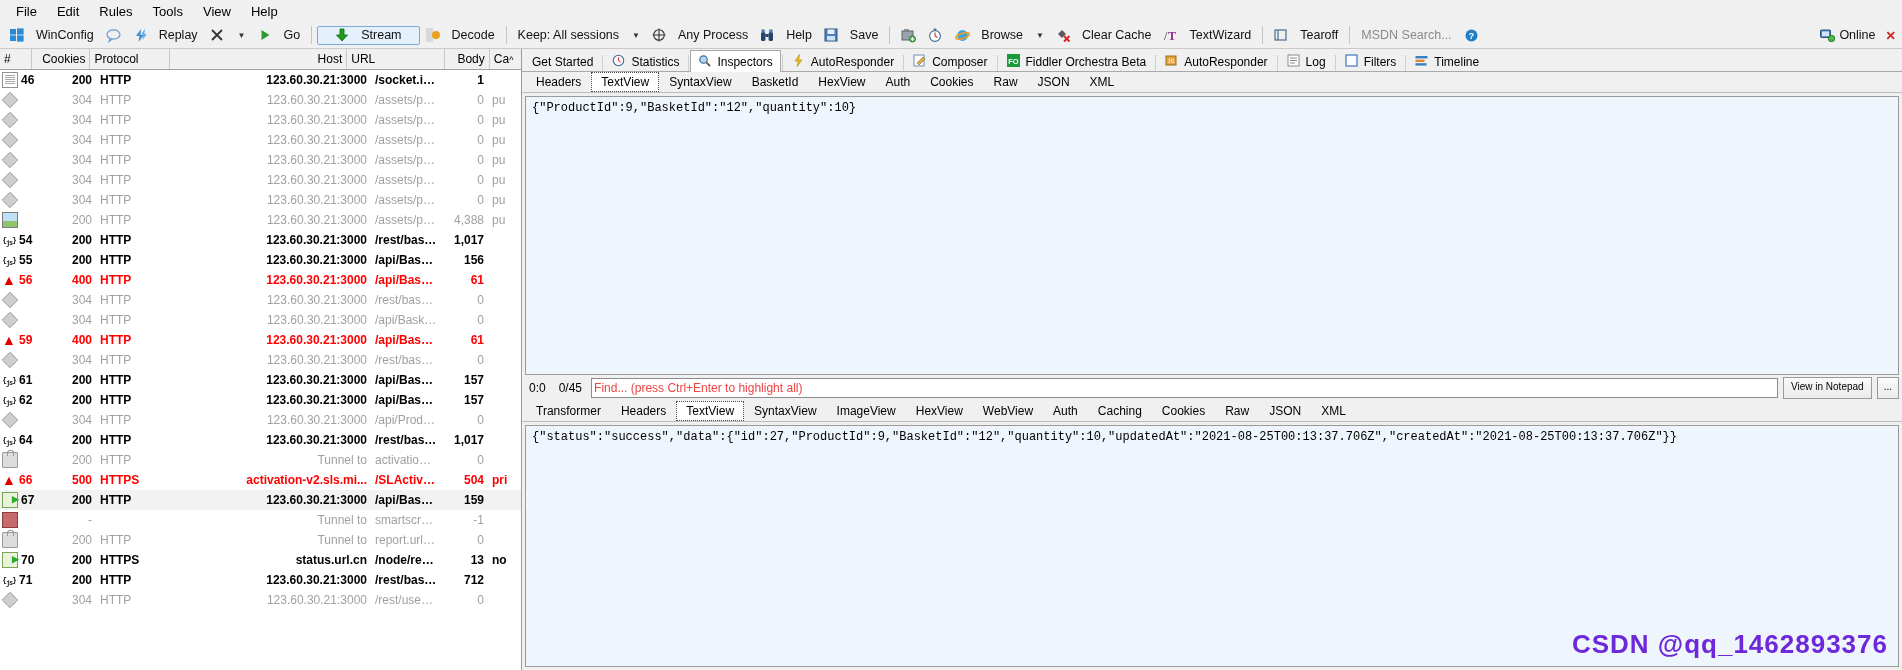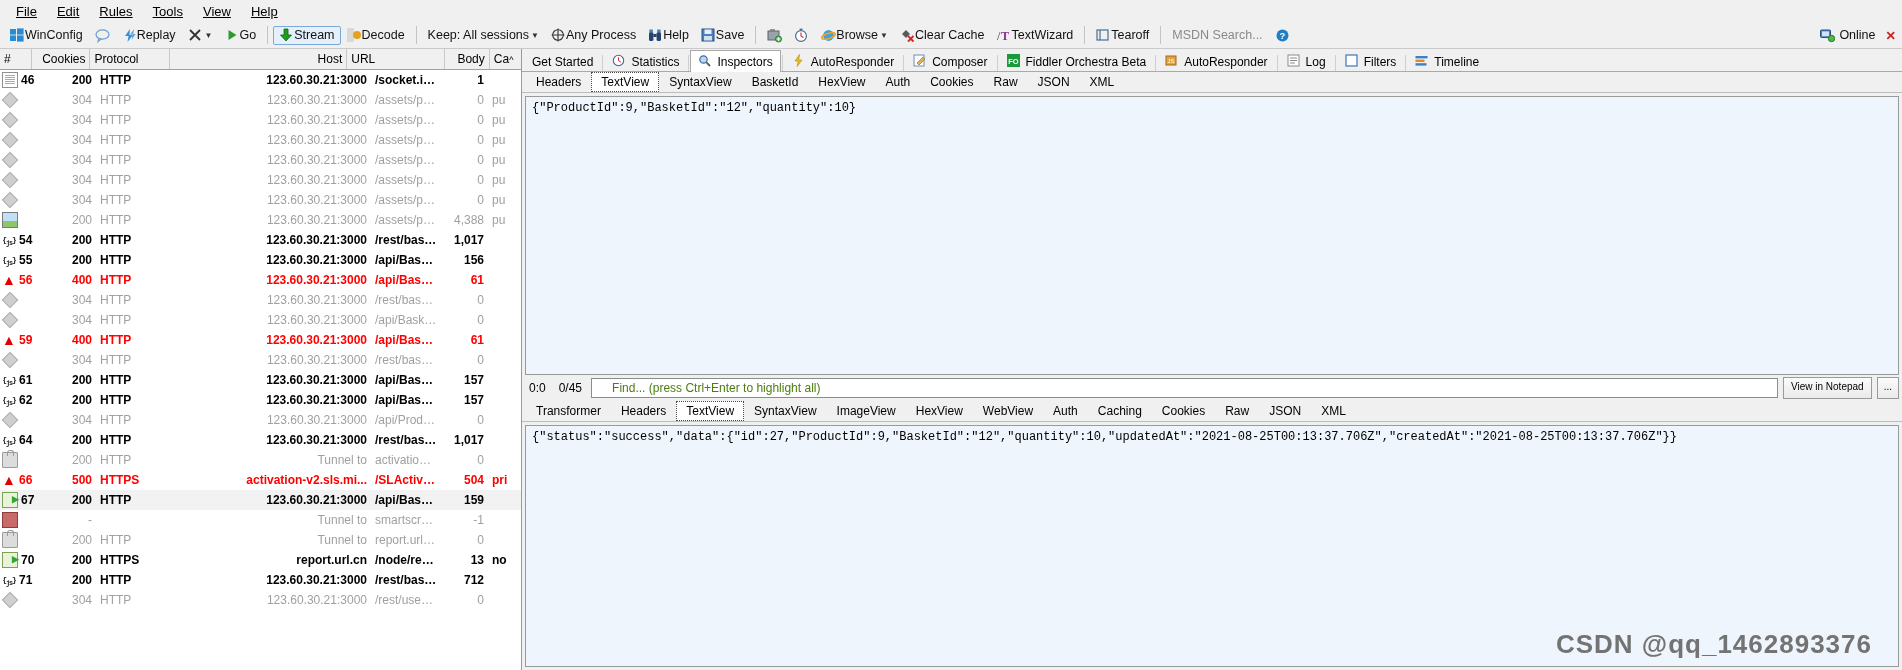--- a/index.html
+++ b/index.html
@@ -5,26 +5,26 @@
   html,body{margin:0;padding:0;}
   body{
     width:1902px;height:670px;overflow:hidden;
     background:#f0f0f0;
     font-family:"Liberation Sans", sans-serif;
     font-size:12px;color:#000;
     -webkit-font-smoothing:none;
   }
   
   .menubar{height:22px;background:#f0f0f0;display:flex;align-items:center;padding-left:6px;}
-  .menubar .mi{padding:2px 10px;font-size:13px;color:#000;cursor:default;text-decoration:underline;}
+  .menubar .mi{padding:2px 10px;font-size:13px;color:#000;cursor:default;}
   
   .toolbar{height:26px;background:#f0f0f0;display:flex;align-items:center;
            border-bottom:1px solid #c9c9c9;padding-left:4px;white-space:nowrap;}
-  .tb{display:flex;align-items:center;gap:0;padding:2px 6px;font-size:12.5px;color:#111;cursor:default;}
-  .tb.sel{background:#e4f0fb;border:1px solid #7ca9d6;border-radius:2px;padding:1px 5px;}
+  .tb{display:flex;align-items:center;gap:11px;padding:2px 6px;font-size:12.5px;color:#111;cursor:default;}
+  .tb.sel{background:#e4f0fb;border:1px solid #7ca9d6;border-radius:2px;padding:1px 17px;}
   .tbsep{width:1px;height:18px;background:#c4c4c4;margin:0 5px;}
   .tbspacer{flex:1 1 auto;}
   .tb .gray{color:#8a8a8a;}
   .caret{font-size:8px;color:#333;margin-left:2px;}
   
   .g{display:inline-block;width:15px;height:15px;position:relative;vertical-align:middle;}
   
   .main{display:flex;height:calc(670px - 22px - 27px);}
   .leftpane{width:521px;position:relative;background:#fff;border-right:1px solid #9a9a9a;}
   .rightpane{flex:1;background:#f0f0f0;display:flex;flex-direction:column;}
@@ -82,26 +82,26 @@
   
   .reqbody{flex:0 0 auto;height:277px;background:#eff5fc;border:1px solid #9a9a9a;
            margin:3px 3px 0 3px;overflow:hidden;position:relative;}
   .respbody{flex:1 1 auto;background:#eff5fc;border:1px solid #9a9a9a;margin:3px;overflow:hidden;position:relative;}
   .mono{font-family:"Liberation Mono","DejaVu Sans Mono",monospace;font-size:12px;color:#000;
         padding:4px 6px;white-space:pre;}
   
   .findbar{display:flex;align-items:center;height:22px;background:#f0f0f0;padding:2px 3px;gap:5px;}
   .findlabel{font-size:12px;padding:0 4px;}
   .findinput{flex:1;height:18px;background:#fff;border:1px solid #8c8c8c;font-size:12px;
-    color:#4d7c0f;line-height:18px;padding:0 20px;overflow:hidden;white-space:nowrap;}
+    color:#ef4444;line-height:18px;padding:0 2px;overflow:hidden;white-space:nowrap;}
   .btn{height:20px;border:1px solid #9a9a9a;background:linear-gradient(#fbfbfb,#eceaea);
     font-size:10px;padding:0 7px;line-height:18px;cursor:default;}
   .btn.sm{padding:0 6px;}
   
-  .wm{position:absolute;right:26px;bottom:6px;font-size:26px;color:#737373;font-weight:bold;
+  .wm{position:absolute;right:10px;bottom:6px;font-size:26px;color:#6d28d9;font-weight:bold;
       letter-spacing:1px;pointer-events:none;font-family:"Liberation Sans",sans-serif;}
   .onlinebox{display:flex;align-items:center;gap:4px;padding:2px 4px;}
   .hdr-caret{font-size:9px;}
 </style>
 </head>
 <body>
 
 <div class="menubar">
   <div class="mi"><span>File</span></div>
   <div class="mi"><span>Edit</span></div>
@@ -597,21 +597,21 @@
           <div class="c-body">0</div>
           <div class="c-ca"></div>
         </div>
         <div class="row bold">
           <div class="c-num">
             <span class="ico ico-arrow"></span>
             <span class="num">70</span>
           </div>
           <div class="c-res">200</div>
           <div class="c-pro">HTTPS</div>
-          <div class="c-host">report.url.cn</div>
+          <div class="c-host">status.url.cn</div>
           <div class="c-url" style="width:auto;flex:1;">/node/report/</div>
           <div class="c-body">13</div>
           <div class="c-ca">no</div>
         </div>
         <div class="row bold">
           <div class="c-num">
             <span class="ico ico-json">{<sub>js</sub>}</span>
             <span class="num">71</span>
           </div>
           <div class="c-res">200</div>

